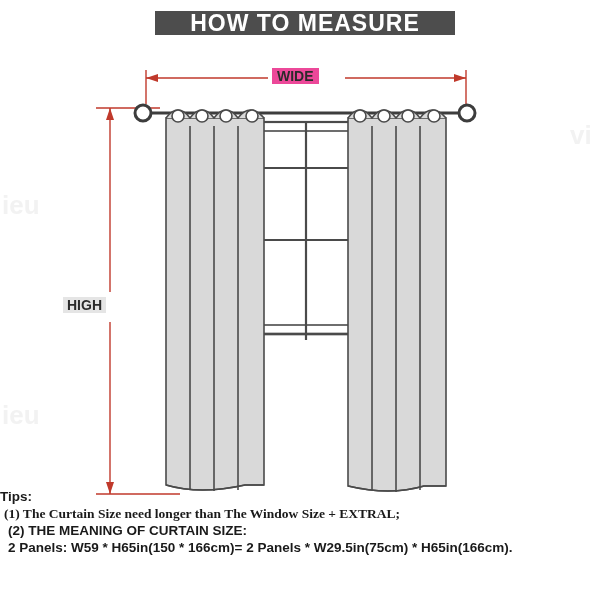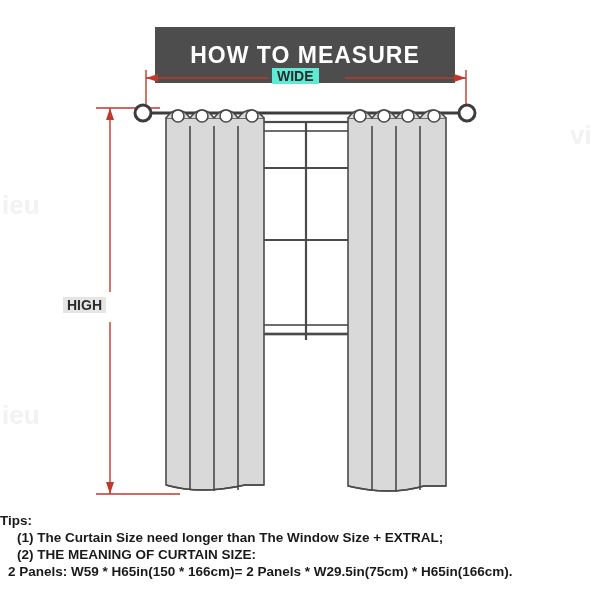--- a/index.html
+++ b/index.html
@@ -20,26 +20,25 @@
     width: 610px;
     height: 610px;
   }
 
   
   .title-banner {
     position: absolute;
     left: 155px;
     top: 11px;
     width: 300px;
-    height: 56px;
+    height: 24px;
     background: #4d4d4d;
     display: flex;
     align-items: center;
     justify-content: center;
-    margin-top: 16px;
   }
   .title-banner .title-text {
     color: #ffffff;
     font-size: 23px;
     font-weight: bold;
     letter-spacing: 1px;
     white-space: nowrap;
   }
 
   
@@ -52,53 +51,53 @@
   }
 
   
   .label-wide {
     position: absolute;
     left: 272px;
     top: 68px;
     font-size: 14px;
     font-weight: bold;
     color: #2b2b2b;
-    background: #5eead4;
+    background: #ec4899;
     padding: 0 5px;
   }
   .label-high {
     position: absolute;
     left: 63px;
     top: 297px;
     font-size: 14px;
     font-weight: bold;
     color: #2b2b2b;
     background: #e5e5e5;
     padding: 0 4px;
   }
 
   
   .tips {
     position: absolute;
     left: 0;
-    top: 512px;
+    top: 488px;
     width: 530px;
     color: #1a1a1a;
   }
   .tips-line {
     font-size: 13.5px;
     line-height: 17px;
     font-weight: bold;
     white-space: nowrap;
   }
   .tips-line.heading {
     padding-left: 0px;
   }
-  .tips-line.n1 { padding-left: 17px; }
-  .tips-line.n2 { padding-left: 17px; }
+  .tips-line.n1 { padding-left: 4px; font-family: Liberation Serif, serif; }
+  .tips-line.n2 { padding-left: 8px; }
   .tips-line.detail { padding-left: 8px; }
 
   
   .watermark {
     position: absolute;
     color: #f2f2f2;
     font-size: 26px;
     font-weight: bold;
     user-select: none;
   }

